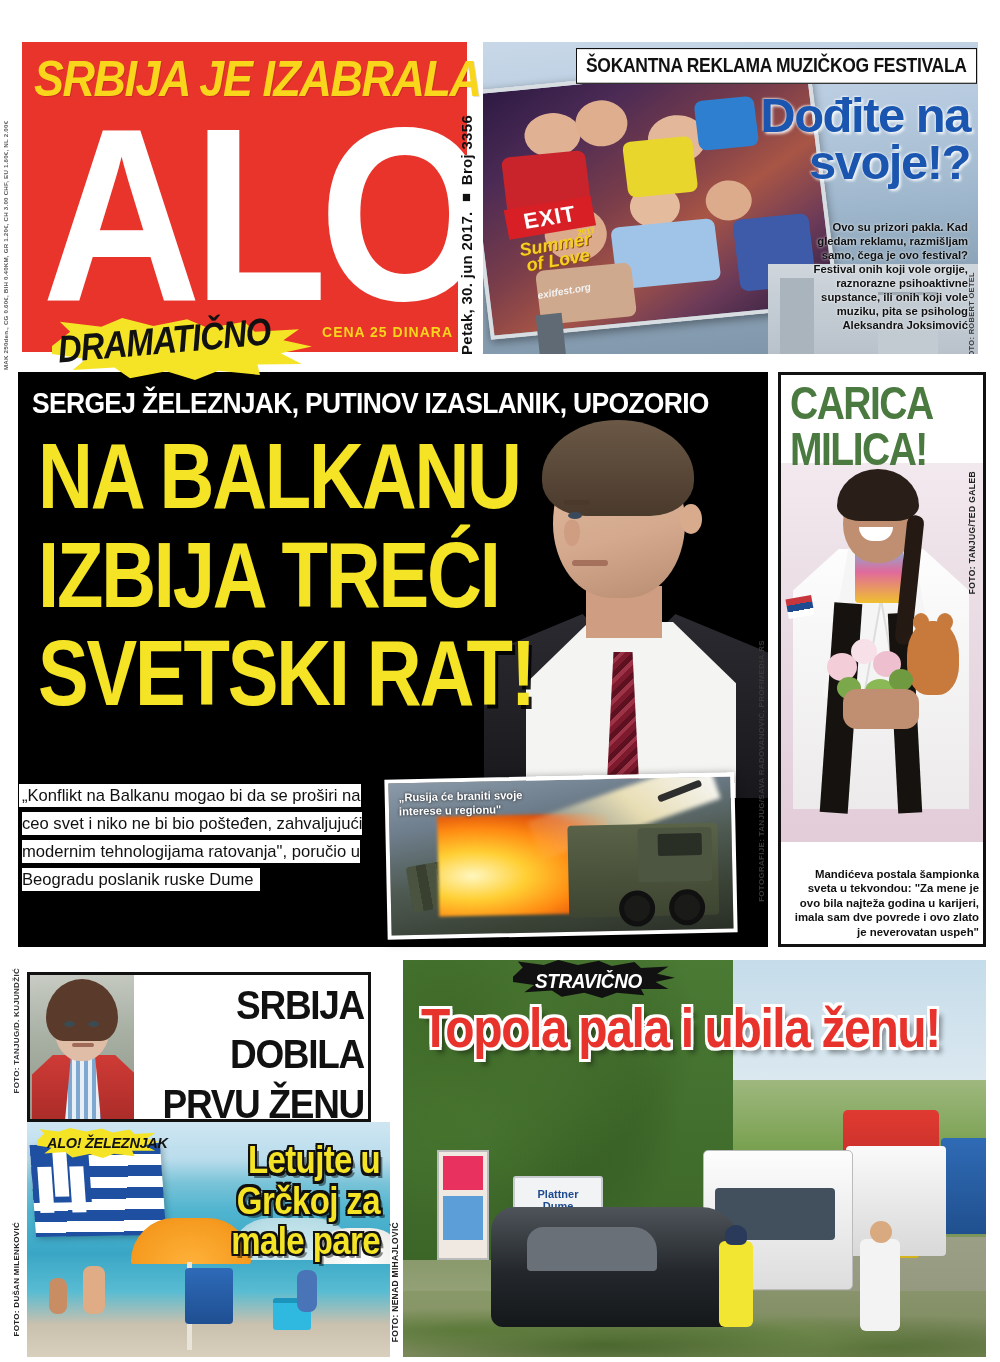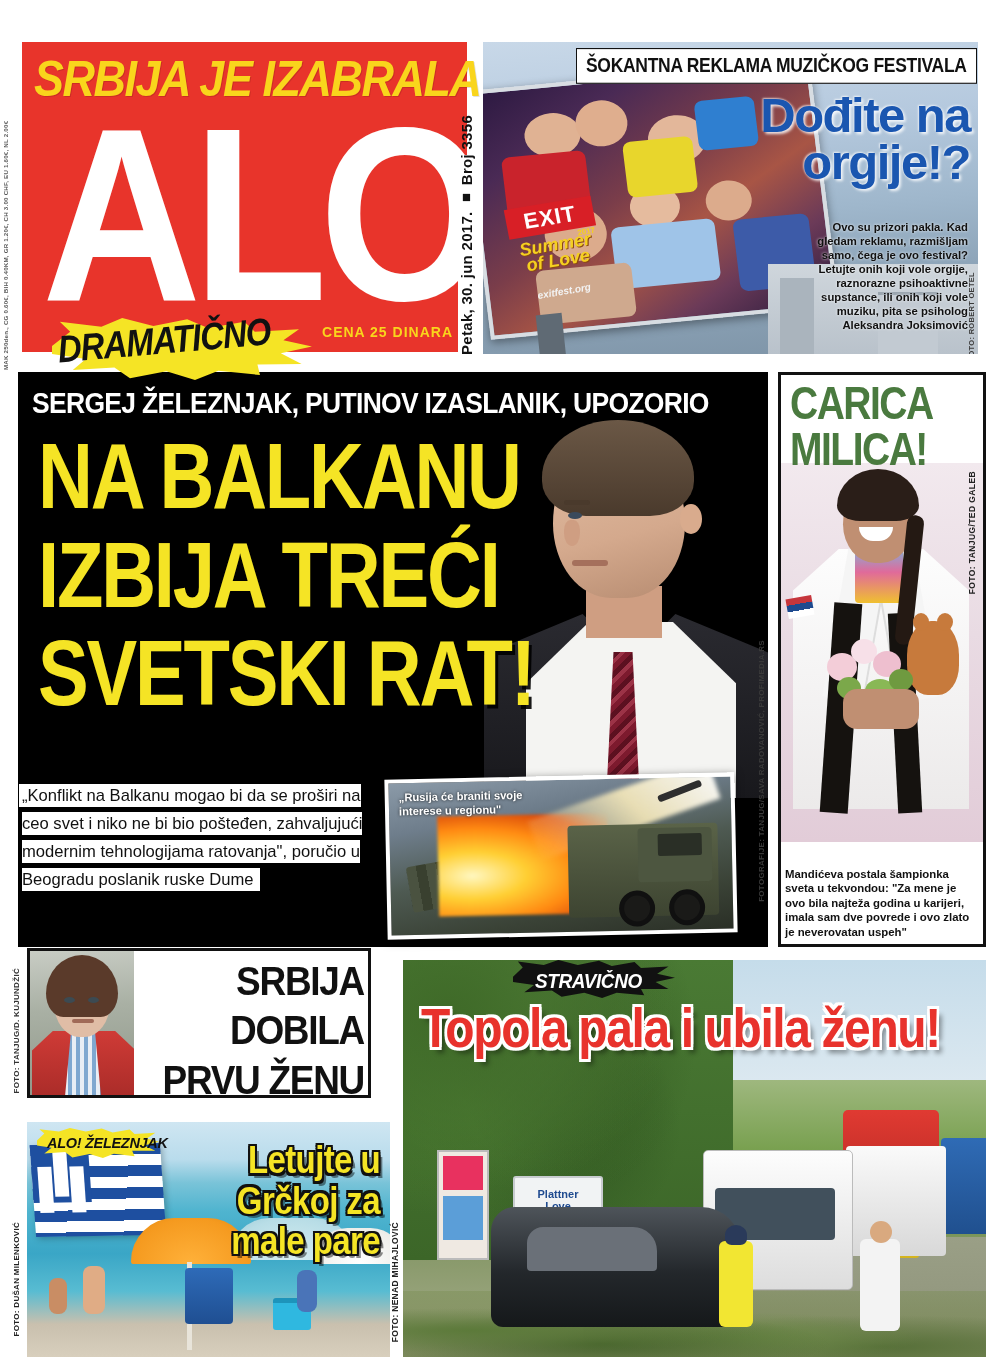--- a/index.html
+++ b/index.html
@@ -321,33 +321,33 @@
   .mz-medal{position:absolute; left:74px; top:84px; width:48px;height:56px;background:linear-gradient(180deg,#7fb3d9,#e06a9a 45%,#f0c030 100%);border-radius:4px;}
   .mz-flowers{position:absolute; left:40px; top:172px; width:94px;height:72px;}
   .mz-flowers i{position:absolute;border-radius:50%;display:block;}
   .mz-mascot{position:absolute; left:126px; top:158px; width:52px;height:74px;background:#c77a3c;border-radius:46% 46% 40% 40%;}
   .mz-mascot:before{content:"";position:absolute;left:6px;top:-8px;width:16px;height:18px;background:#c77a3c;border-radius:50%;}
   .mz-mascot:after{content:"";position:absolute;right:6px;top:-8px;width:16px;height:18px;background:#c77a3c;border-radius:50%;}
   .mz-flag{position:absolute; left:6px; top:134px; width:26px;height:20px;background:linear-gradient(180deg,#c6363c 33%,#1e4a8f 33% 66%,#fff 66%);transform:rotate(-10deg);}
   .mz-hands{position:absolute; left:62px; top:226px; width:76px;height:40px;background:#c08f72;border-radius:14px;}
   .milica-caption {
     position: absolute; left: 4px; right: 4px; bottom: 5px;
-    text-align: left; color: #111;
+    text-align: right; color: #111;
     font-size: 11.4px; font-weight: bold; line-height: 14.5px; margin-top: 48px;
   }
   .credit-milica {
     position: absolute; right: 6px; top: 96px;
     writing-mode: vertical-rl; transform: rotate(180deg);
     font-size: 8.5px; font-weight: bold; color: #222;
     letter-spacing: .4px; white-space: nowrap; z-index: 12;
   }
 
   
   .premijer {
-    position: absolute; left: 27px; top: 948px;
+    position: absolute; left: 27px; top: 972px;
     width: 344px; height: 150px;
     background: #ffffff; border: 3px solid #111;
     overflow: hidden;
   }
   .pm-photo {
     position: absolute; left: 0; top: 0; width: 104px; height: 100%;
     background: linear-gradient(175deg,#c8ccc4 0%,#a9b0a4 40%,#8e9688 100%);
     overflow:hidden;
   }
   .pm-hair{position:absolute; left:16px; top:4px; width:72px;height:62px;background:#5a3a2a;border-radius:50% 50% 24% 24%/62% 62% 38% 38%;}
@@ -594,23 +594,23 @@
           <div class="exit-yr">2017</div>
           <div class="exit-url">exitfest.org</div>
         </div>
       </div>
       <div class="bb-post"></div>
       <div class="fest-building"></div>
     </div>
     <div class="festival-kicker">ŠOKANTNA REKLAMA MUZIČKOG FESTIVALA</div>
     <div class="festival-head">
       <span>Dođite na</span>
-      <span>orgije!?</span>
-    </div>
-    <div class="festival-body">Ovo su prizori pakla. Kad gledam reklamu, razmišljam samo, čega je ovo festival? Letujte onih koji vole orgije, raznorazne psihoaktivne supstance, ili onih koji vole muziku, pita se psiholog Aleksandra Joksimović</div>
+      <span>svoje!?</span>
+    </div>
+    <div class="festival-body">Ovo su prizori pakla. Kad gledam reklamu, razmišljam samo, čega je ovo festival? Festival onih koji vole orgije, raznorazne psihoaktivne supstance, ili onih koji vole muziku, pita se psiholog Aleksandra Joksimović</div>
     <div class="credit-festival">FOTO: ROBERT OETEL</div>
   </div>
 
   <div class="main-story">
     <div class="main-kicker">SERGEJ ŽELEZNJAK, PUTINOV IZASLANIK, UPOZORIO</div>
     <div class="main-portrait">
       <div class="pz-suit"></div>
       <div class="pz-shirt"></div>
       <div class="pz-tie"></div>
       <div class="pz-neck"></div>
@@ -732,21 +732,21 @@
       <div class="tp-truck3"></div>
       <div class="tp-truck2"></div>
       <div class="tp-truck2b"></div>
       <div class="tp-truck4"></div>
       <div class="tp-truck5"></div>
       <div class="tp-truck1"></div>
       <div class="tp-truck1w"></div>
       <div class="tp-billboard"></div>
       <div class="tp-sign">
         <b>Plattner</b>
-        <b>Love</b>
+        <b>Dume</b>
       </div>
       <div class="tp-debris"></div>
       <div class="tp-car"></div>
       <div class="tp-carwin"></div>
       <div class="tp-cop"></div>
       <div class="tp-man"></div>
     </div>
     <div class="topola-kicker">
       <div class="burst-black"></div>
       <div class="topola-kicker-text">STRAVIČNO</div>

